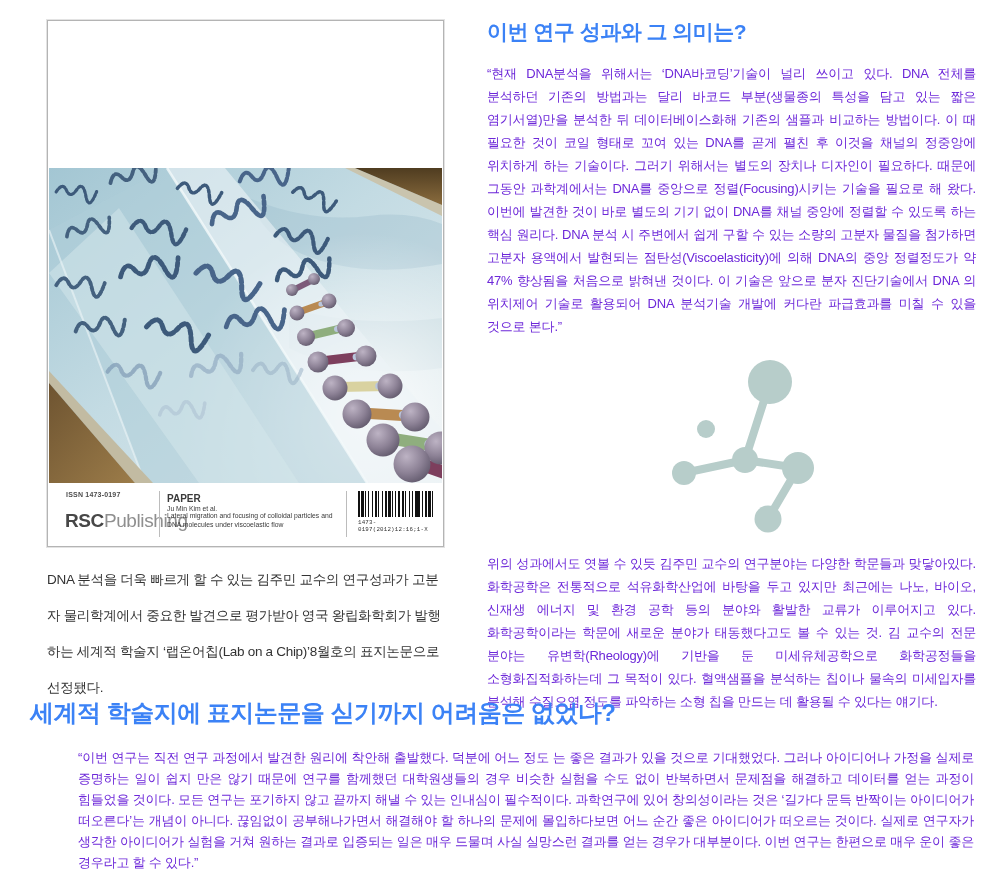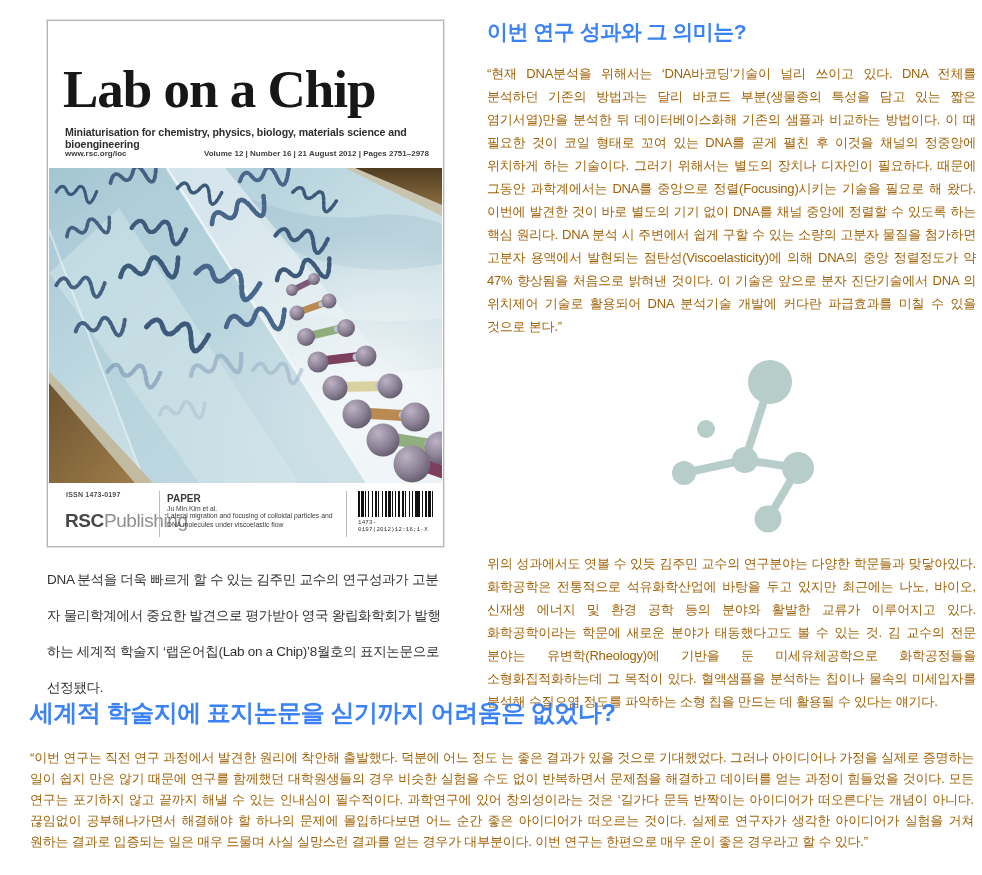--- a/index.html
+++ b/index.html
@@ -58,42 +58,34 @@
     position:absolute; left:47px; top:562px; width:404px;
     font-size:13.5px; line-height:36px; color:#333333; letter-spacing:-0.3px;
   }
 
   
   .right-col { position:absolute; left:487px; top:18px; width:489px; }
   .sec-heading {
     font-size:21px; font-weight:700; color:#3b82f6; letter-spacing:-0.5px;
   }
   .body-par {
-    margin-top:16px; font-size:13px; line-height:23px; color:#a16207;
+    margin-top:16px; font-size:13px; line-height:23px; color:#6d28d9;
     text-align:justify; letter-spacing:-0.2px; word-break:keep-all;
   }
   .molecule-wrap { margin:14px 0 6px 170px; width:222px; height:184px; }
 
   
   .bottom-sec { position:absolute; left:30px; top:697px; width:944px; }
   .bottom-sec .sec-heading { font-size:24px; }
-  .bottom-sec .body-par { margin-top:18px; font-size:13px; line-height:21px; }
+  .bottom-sec .body-par { margin-top:18px; font-size:13px; line-height:21px;margin-left:48px; }
 </style>
 </head>
 <body>
 
 <div class="cover">
-  <div class="cover-header">
-    <div class="cover-title">Lab on a Chip</div>
-    <div class="cover-subtitle">Miniaturisation for chemistry, physics, biology, materials science and bioengineering</div>
-    <div class="cover-inforow">
-      <span>www.rsc.org/loc</span>
-      <span>Volume 12  |  Number 16  |  21 August 2012  |  Pages 2751–2978</span>
-    </div>
-  </div>
 
   <svg class="cover-art" viewBox="0 0 393 315" preserveAspectRatio="none">
     <defs>
       <linearGradient id="bgg" x1="0" y1="0" x2="1" y2="1">
         <stop offset="0" stop-color="#a3c6d3"></stop>
         <stop offset="0.45" stop-color="#c3dbe3"></stop>
         <stop offset="1" stop-color="#e2ebee"></stop>
       </linearGradient>
       <radialGradient id="glow" cx="0.5" cy="0.5" r="0.5">
         <stop offset="0" stop-color="#ffffff" stop-opacity="0.95"></stop>

